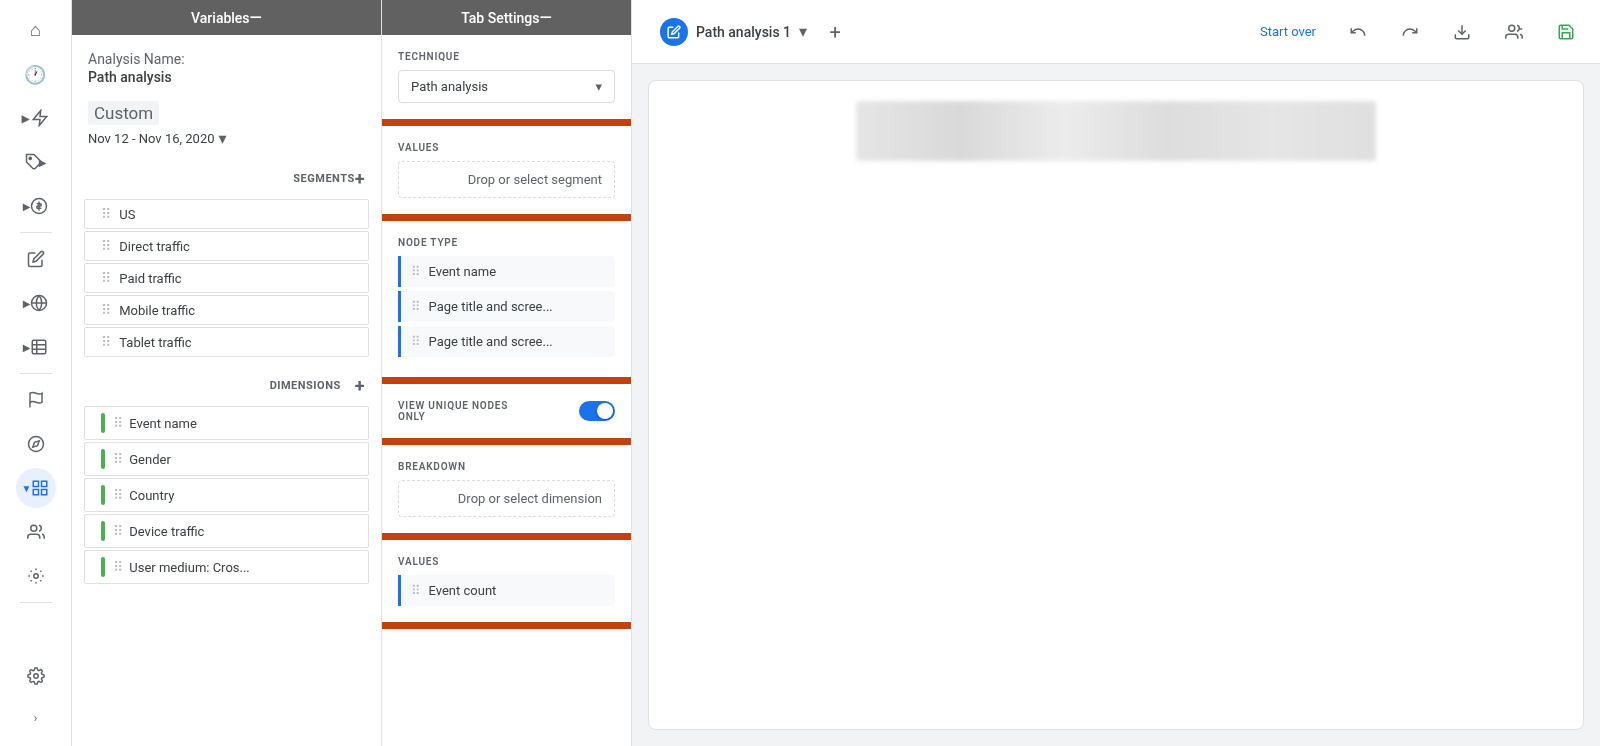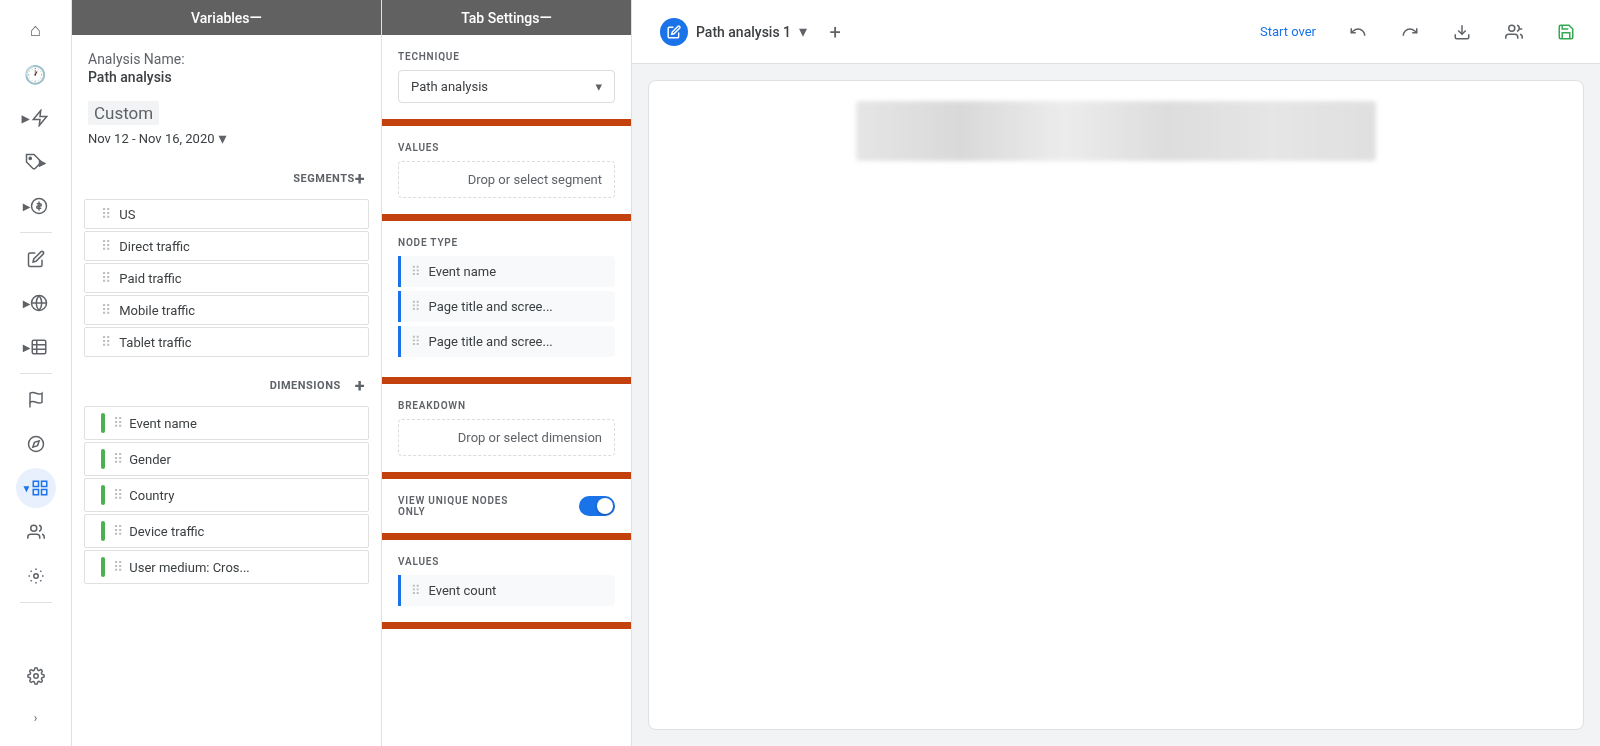--- a/index.html
+++ b/index.html
@@ -528,33 +528,33 @@
           <span>Page title and scree...</span>
         </div>
         <div class="node-type-item">
           <span class="drag">⠿</span>
           <span>Page title and scree...</span>
         </div>
       </div>
   </div>
 
   <div class="settings-section">
-    <div class="settings-label">BREAKDOWN</div>
-    <div class="drop-zone">
-      <span>Drop or select dimension</span>
-    </div>
-  </div>
-
-  <div class="settings-section">
     <div class="toggle-row">
       <div>
         <div class="toggle-label">VIEW UNIQUE NODES</div>
         <div class="toggle-sublabel">ONLY</div>
       </div>
       <div class="toggle"></div>
+    </div>
+  </div>
+
+  <div class="settings-section">
+    <div class="settings-label">BREAKDOWN</div>
+    <div class="drop-zone">
+      <span>Drop or select dimension</span>
     </div>
   </div>
 
   <div class="settings-section">
     <div class="settings-label">VALUES</div>
     <div id="values-list">
     <div class="value-item">
           <span class="drag">⠿</span>
           <span>Event count</span>
         </div>

